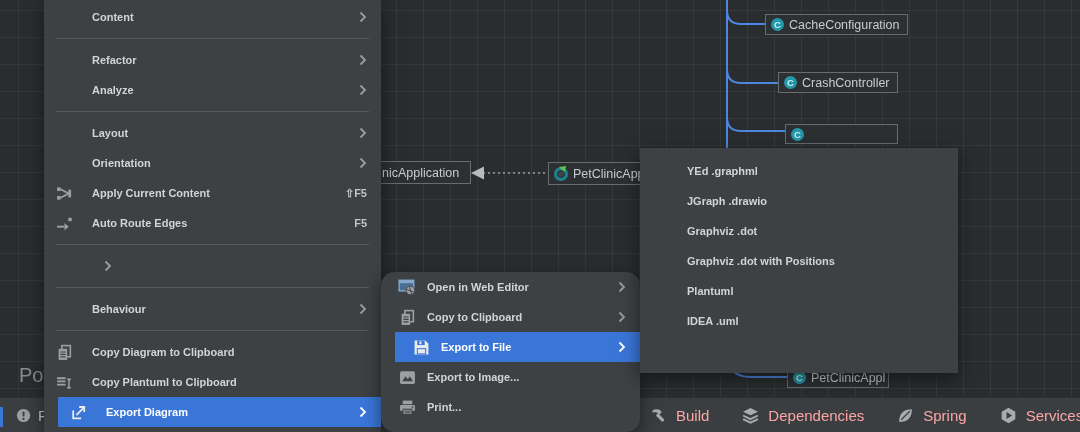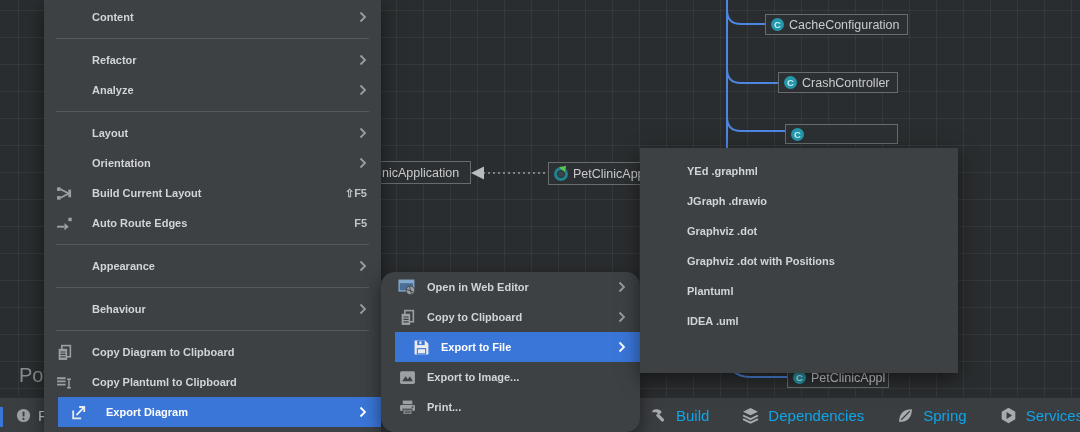--- a/index.html
+++ b/index.html
@@ -53,21 +53,21 @@
   
   .statusbar {
     position:absolute; left:0; top:397px; width:1080px; height:35px; z-index:3;
     background:#3b3e41; border-top:1px solid #2c2f31;
     color:#c5c7c9; font-size:15px;
   }
   .statusbar .sb-left { position:absolute; left:16px; top:0; height:34px;
     display:flex; align-items:center; gap:7px; }
   .statusbar .sb-right { position:absolute; left:650px; top:0; height:34px;
     display:flex; align-items:center; gap:33px; white-space:nowrap; }
-  .sb-item { display:flex; align-items:center; gap:9px; color:#0ea5e9; }
+  .sb-item { display:flex; align-items:center; gap:9px; color:#fca5a5; }
   .sb-item svg { color:#a8abad; }
 
   
   .menu {
     position:absolute; background:#3d4144;
     box-shadow:0 6px 18px rgba(0,0,0,.5);
     font-size:11px; color:#d2d4d6; z-index:10;font-weight:bold;
   }
   .menu-1 { left:44px; top:0; width:337px; height:432px; padding-top:2px; }
   .menu-2 { left:381px; top:272px; width:259px; height:160px; z-index:11;border-radius:14px; }
@@ -241,41 +241,40 @@
 
   <div class="mrow">
     <span class="ic">
       <svg width="17" height="17" viewBox="0 0 16 16">
         <rect x="1" y="2.2" width="3.4" height="3.4" fill="currentColor"></rect>
         <rect x="1" y="10.4" width="3.4" height="3.4" fill="currentColor"></rect>
         <path d="M4.4,4 L12,8 M4.4,12 L12,8" stroke="currentColor" stroke-width="1.8" fill="none"></path>
         <rect x="11.6" y="4.4" width="2.6" height="7.2" fill="currentColor"></rect>
       </svg>
     </span>
-    <span class="lbl">Build Current Layout</span>
+    <span class="lbl">Apply Current Content</span>
     <span class="shortcut">⇧F5</span>
   </div>
 
   <div class="mrow">
     <span class="ic">
       <svg width="17" height="17" viewBox="0 0 16 16">
         <path d="M1,11 H8" stroke="currentColor" stroke-width="1.8" fill="none"></path>
         <polygon points="8,7.6 12,11 8,14.4" fill="currentColor"></polygon>
         <rect x="11.6" y="2.6" width="3.2" height="3.2" fill="currentColor"></rect>
       </svg>
     </span>
     <span class="lbl">Auto Route Edges</span>
     <span class="shortcut">F5</span>
   </div>
 
   <div class="msep"></div>
 
   <div class="mrow">
     <span class="ic"></span>
-    <span class="lbl">Appearance</span>
     <span class="chev">
       <svg width="8" height="12" viewBox="0 0 8 12">
           <path d="M1.5,1.5 L6,6 L1.5,10.5" fill="none" stroke="currentColor" stroke-width="1.8"></path>
         </svg>
     </span>
   </div>
 
   <div class="msep"></div>
 
   <div class="mrow">

